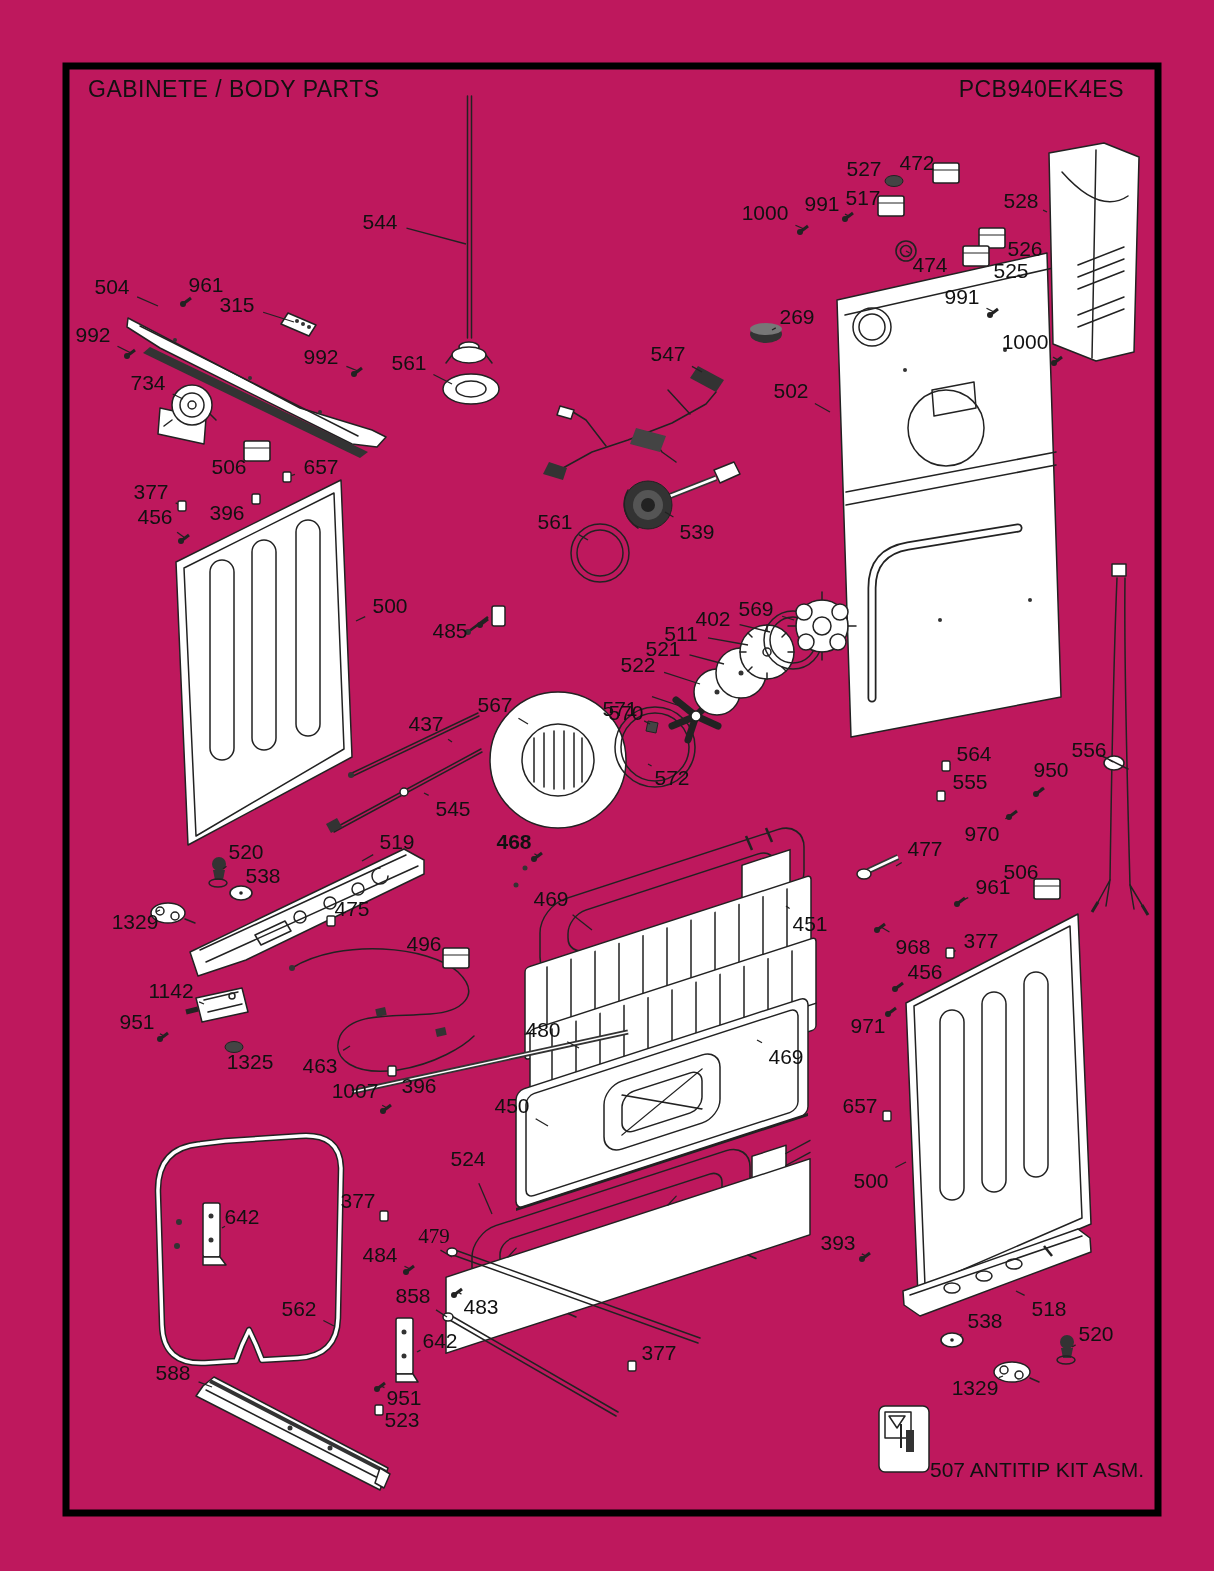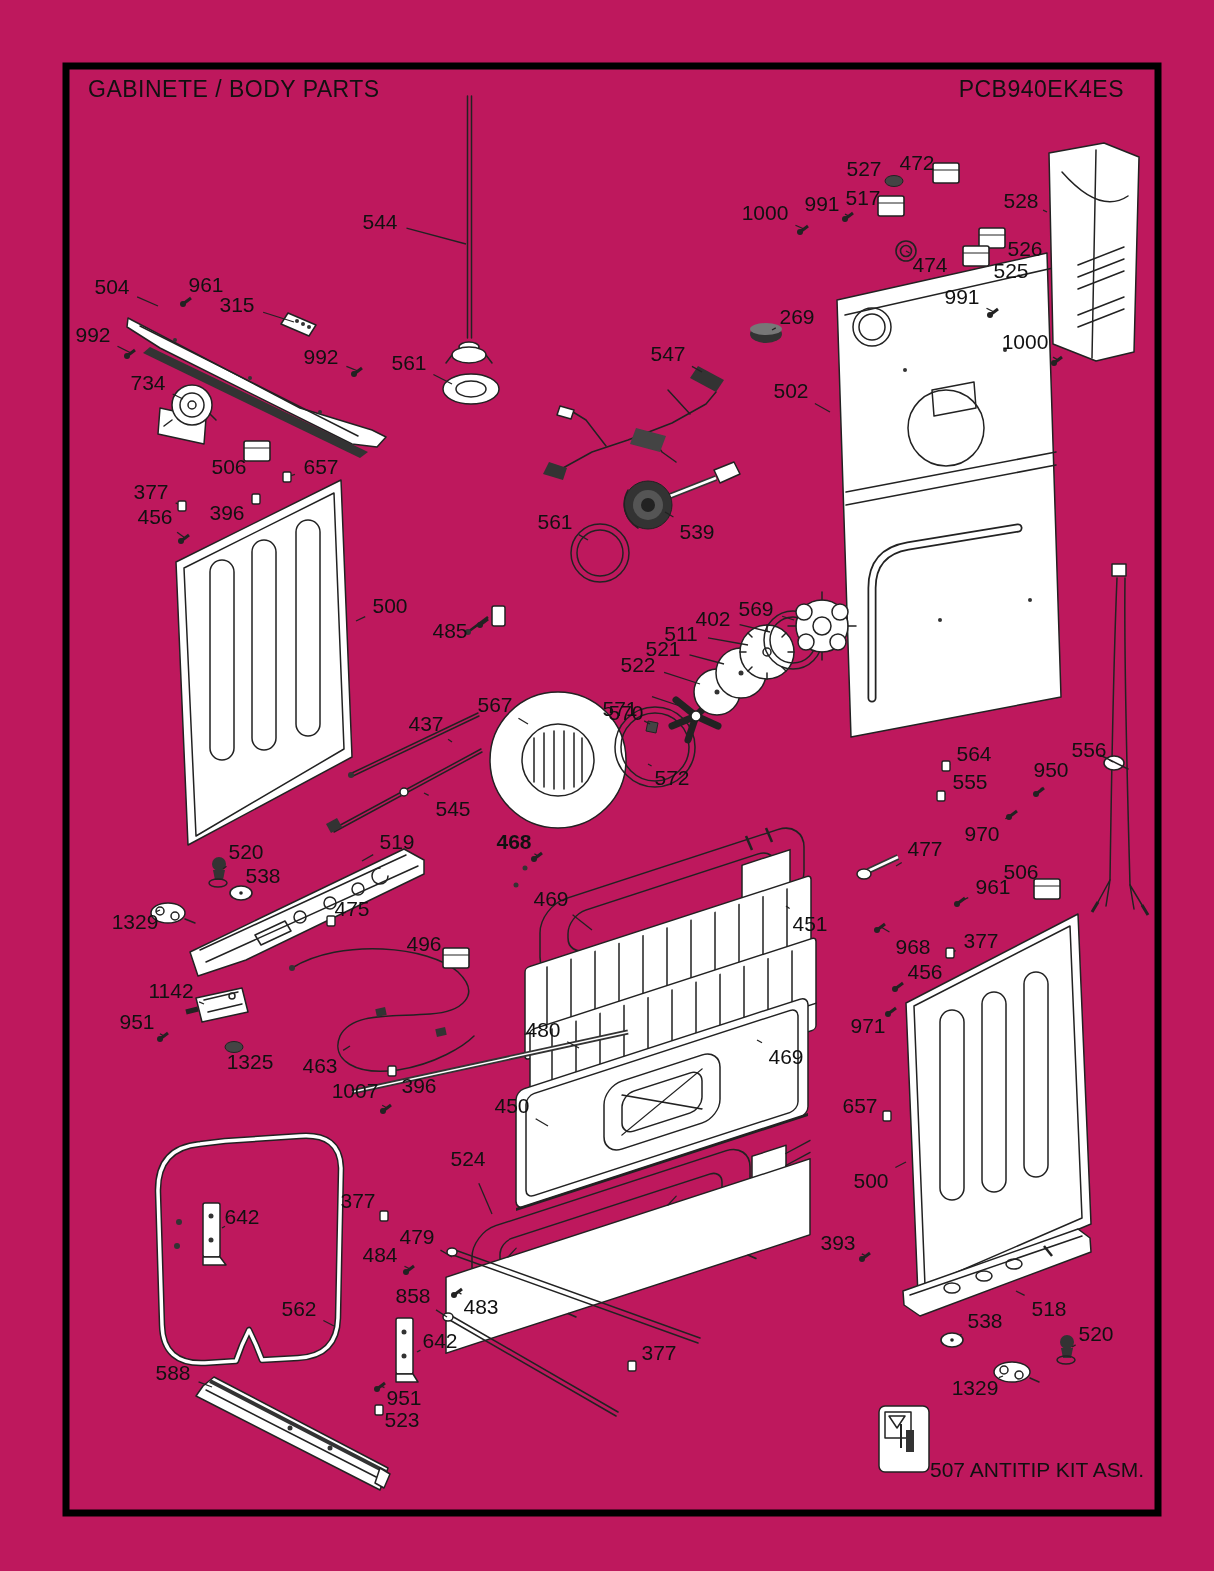--- a/index.html
+++ b/index.html
@@ -599,21 +599,21 @@
       <div class="callout" style="left: 860px; top: 1105px;">657</div>
       <div class="callout" style="left: 512px; top: 1105px;">450</div>
       <div class="callout" style="left: 871px; top: 1180px;">500</div>
       <div class="callout" style="left: 468px; top: 1158px;">524</div>
       <div class="callout" style="left: 838px; top: 1242px;">393</div>
       <div class="callout" style="left: 242px; top: 1216px;">642</div>
       <div class="callout" style="left: 299px; top: 1308px;">562</div>
       <div class="callout" style="left: 173px; top: 1372px;">588</div>
       <div class="callout" style="left: 358px; top: 1200px;">377</div>
       <div class="callout" style="left: 380px; top: 1254px;">484</div>
-      <div class="callout" style="left: 417px; top: 1236px;">479</div>
+      <div class="callout" style="left: 434px; top: 1236px; font-family: Liberation Serif, serif;">479</div>
       <div class="callout" style="left: 413px; top: 1295px;">858</div>
       <div class="callout" style="left: 481px; top: 1306px;">483</div>
       <div class="callout" style="left: 440px; top: 1340px;">642</div>
       <div class="callout" style="left: 404px; top: 1397px;">951</div>
       <div class="callout" style="left: 402px; top: 1419px;">523</div>
       <div class="callout" style="left: 659px; top: 1352px;">377</div>
       <div class="callout" style="left: 1049px; top: 1308px;">518</div>
       <div class="callout" style="left: 985px; top: 1320px;">538</div>
       <div class="callout" style="left: 1096px; top: 1333px;">520</div>
       <div class="callout" style="left: 975px; top: 1387px;">1329</div>

